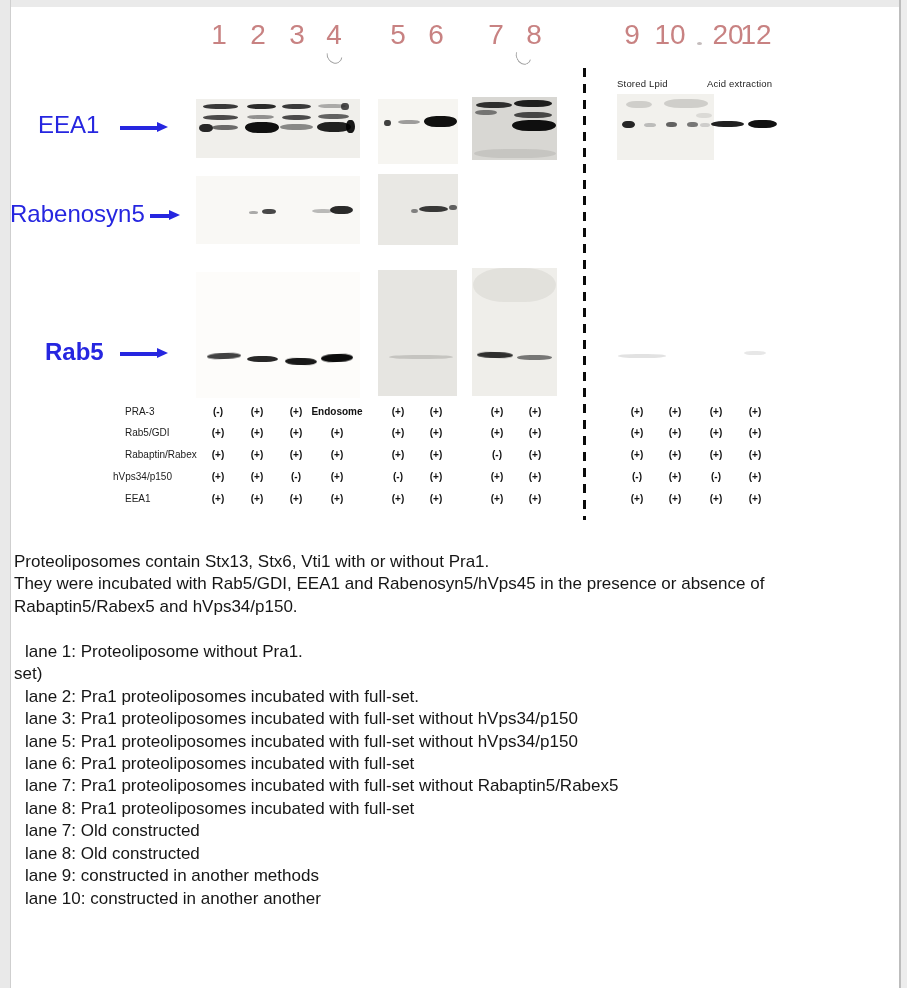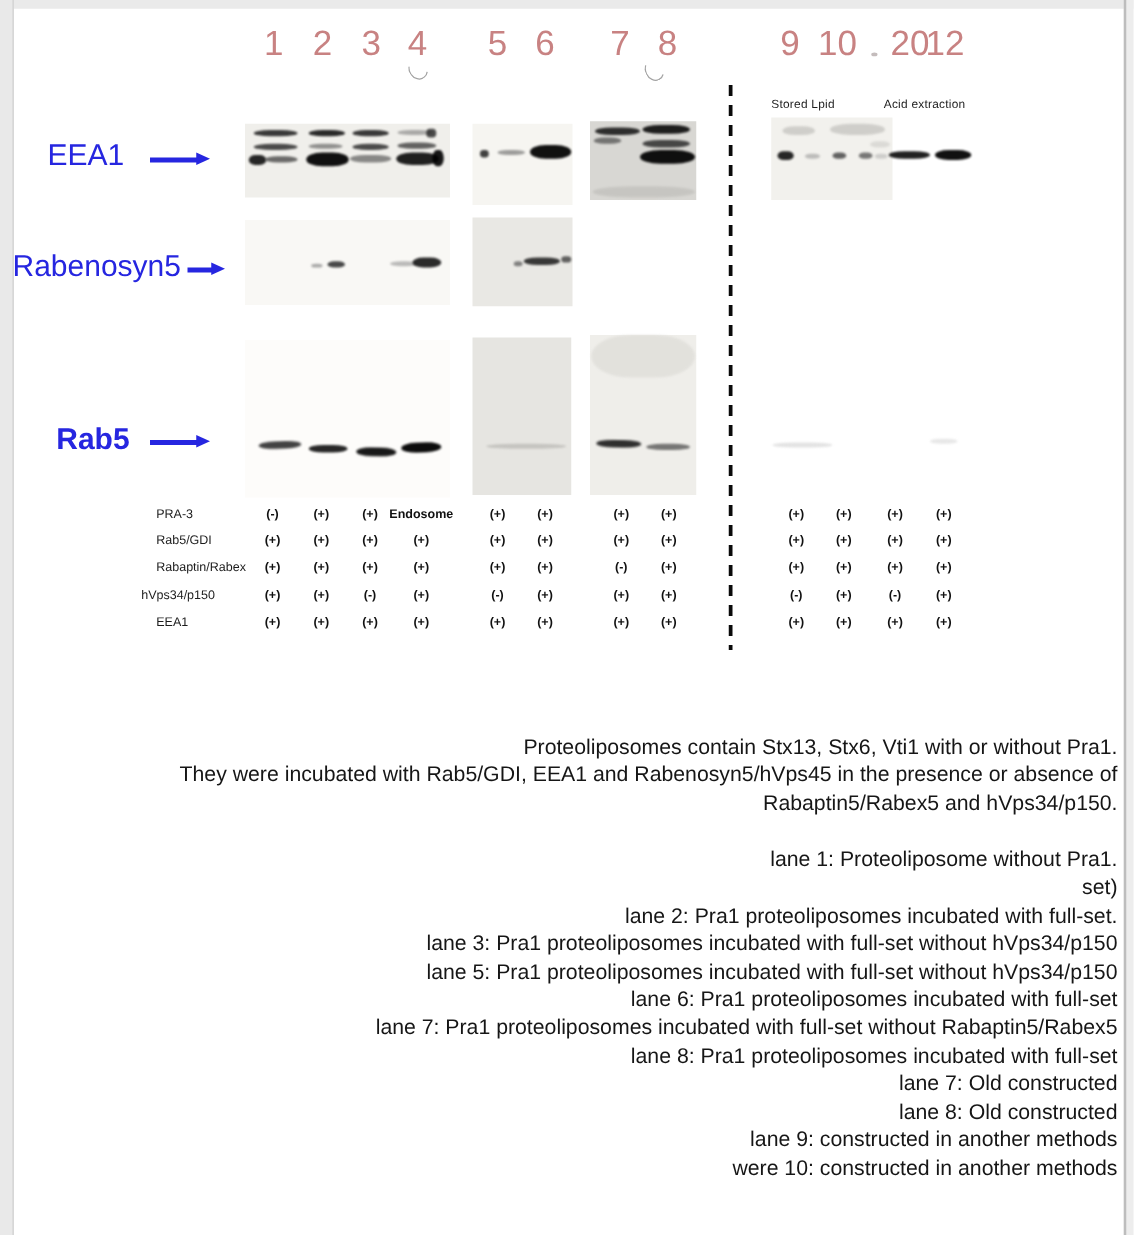--- a/index.html
+++ b/index.html
@@ -16,21 +16,21 @@
   .arrow .shaft{position:absolute;left:0;top:4px;height:3.6px;background:#2626e0;}
   .arrow .head{position:absolute;top:0;width:0;height:0;border-top:5.5px solid transparent;
                border-bottom:5.5px solid transparent;border-left:11px solid #2626e0;}
   .panel{position:absolute;}
   .panel.tex{background-image:repeating-linear-gradient(0deg, rgba(0,0,0,0.035) 0 2px, rgba(255,255,255,0.02) 2px 4px);}
   .band{position:absolute;border-radius:45%/60%;filter:blur(0.7px);}
   .dashline{position:absolute;width:3px;background:repeating-linear-gradient(to bottom,#0a0a0a 0 9px,transparent 9px 16px);}
   .ptitle{position:absolute;font-size:9.5px;color:#1c1c1c;letter-spacing:0.2px;}
   .tbl-label{position:absolute;font-size:10px;color:#1c1c1c;}
   .tbl-cell{position:absolute;font-size:10px;font-weight:bold;color:#111;transform:translateX(-50%);white-space:nowrap;}
-  #notes{position:absolute;left:14px;top:588px;width:880px;color:#161616;font-size:17px;text-align:right;}
+  #notes{position:absolute;left:14px;top:552px;width:880px;color:#161616;font-size:17px;}
   .tline{height:22.45px;white-space:pre;overflow:visible;}
   .squiggle{position:absolute;border:1.5px solid #a3a3a3;border-radius:50%;
             border-top-color:transparent;border-right-color:transparent;background:transparent;}
   .speck{position:absolute;background:#c4bcbc;border-radius:50%;}
 </style>
 </head>
 <body>
 
 <div id="canvas">
   <div class="frame-top"></div>
@@ -217,15 +217,15 @@
       <div class="tline" style="padding-left: 0px;">set)</div>
       <div class="tline" style="padding-left: 11px;">lane 2: Pra1 proteoliposomes incubated with full-set.</div>
       <div class="tline" style="padding-left: 11px;">lane 3: Pra1 proteoliposomes incubated with full-set without hVps34/p150</div>
       <div class="tline" style="padding-left: 11px;">lane 5: Pra1 proteoliposomes incubated with full-set without hVps34/p150</div>
       <div class="tline" style="padding-left: 11px;">lane 6: Pra1 proteoliposomes incubated with full-set</div>
       <div class="tline" style="padding-left: 11px;">lane 7: Pra1 proteoliposomes incubated with full-set without Rabaptin5/Rabex5</div>
       <div class="tline" style="padding-left: 11px;">lane 8: Pra1 proteoliposomes incubated with full-set</div>
       <div class="tline" style="padding-left: 11px;">lane 7: Old constructed</div>
       <div class="tline" style="padding-left: 11px;">lane 8: Old constructed</div>
       <div class="tline" style="padding-left: 11px;">lane 9: constructed in another methods</div>
-      <div class="tline" style="padding-left: 11px;">were 10: constructed in another methods</div>
+      <div class="tline" style="padding-left: 11px;">lane 10: constructed in another another</div>
     </div>
 </div>
 
 </body></html>

